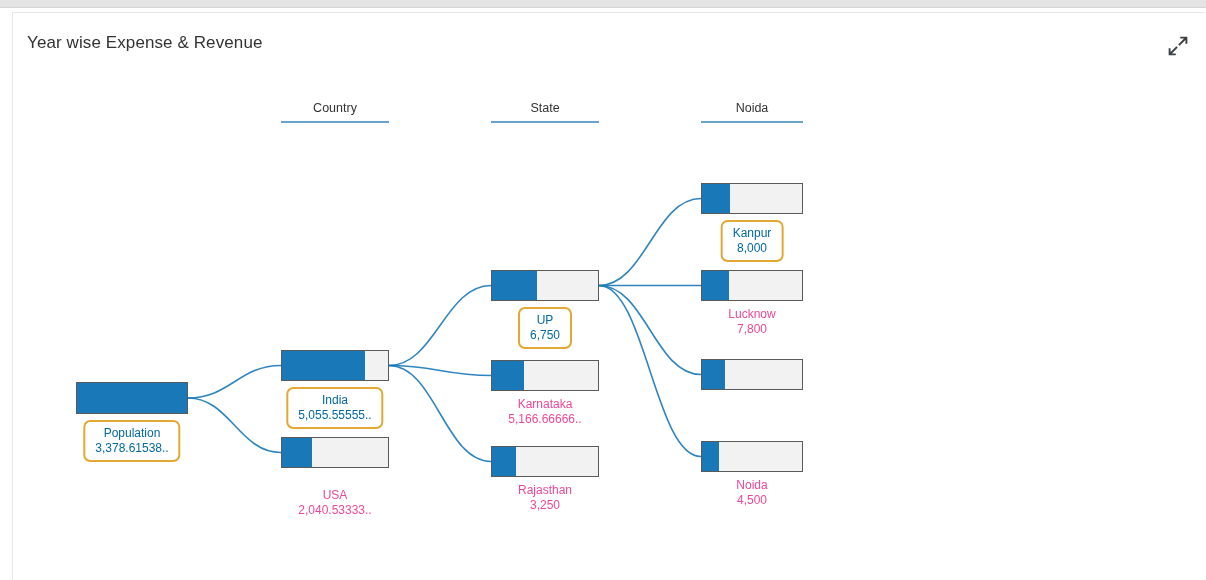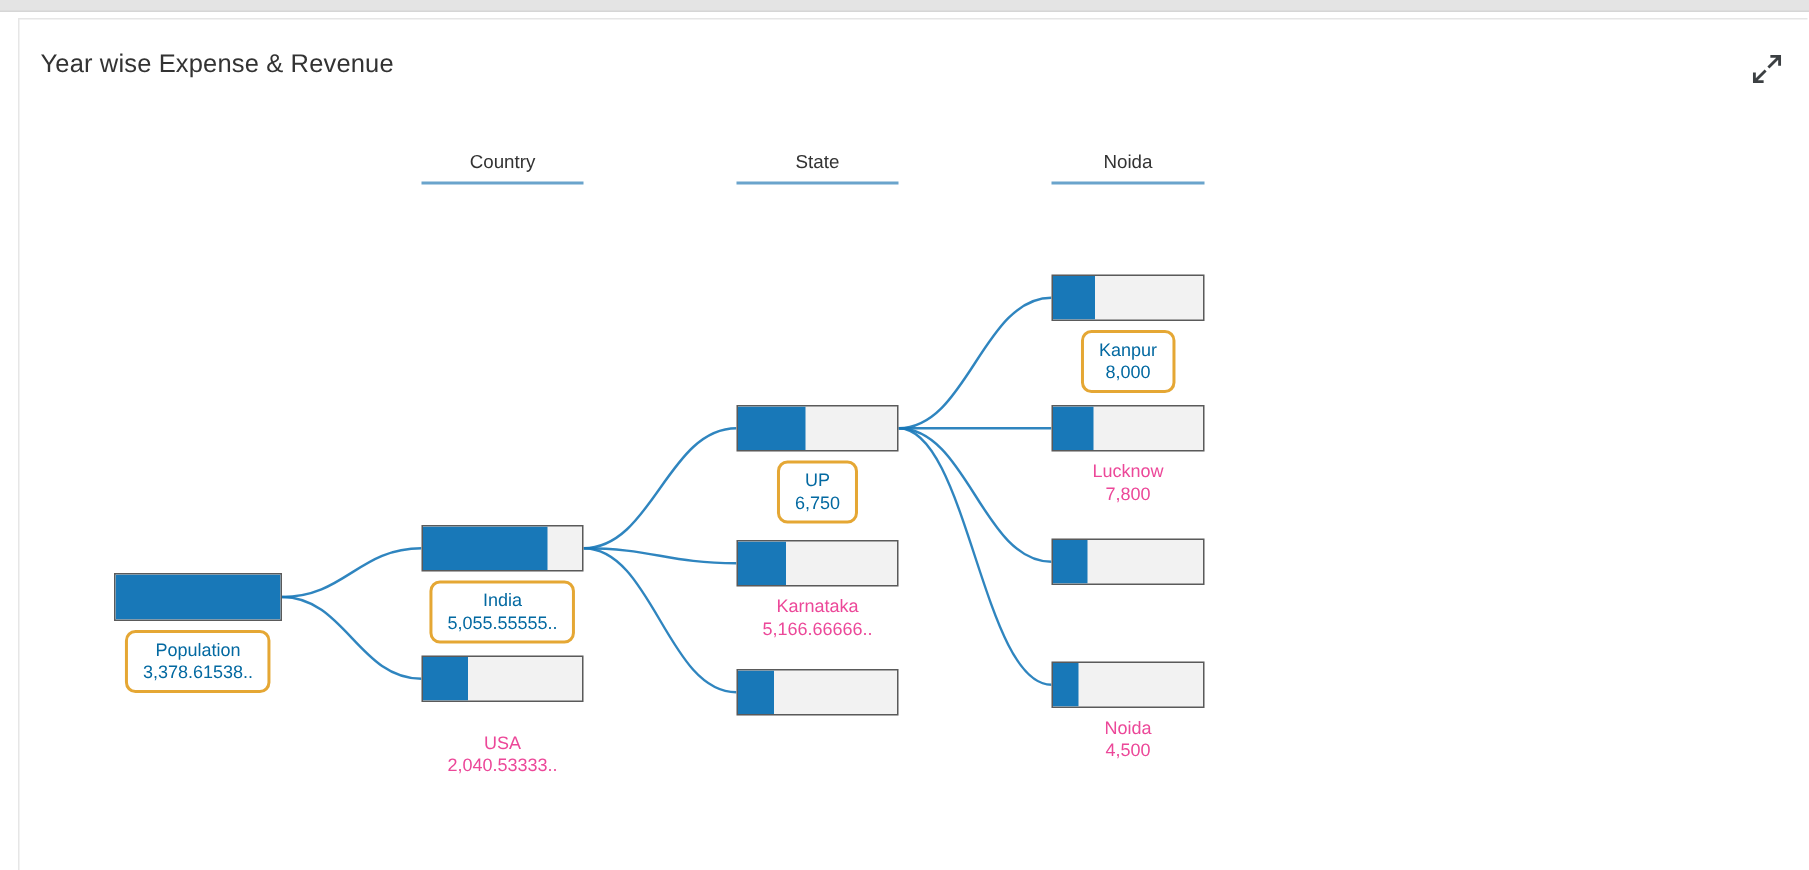--- a/index.html
+++ b/index.html
@@ -161,20 +161,24 @@
           </div>
           <div class="lab" style="top: 37px; left: 0px; width: 108px;">
             <span class="n1">Karnataka</span>
             <span class="n2">5,166.66666..</span>
           </div>
         </div>
         <div class="node" style="left: 478px; top: 433px; width: 108px; height: 77px;">
           <div class="bar" style="width: 108px; height: 31px; background: rgb(242, 242, 242); border-color: rgb(90, 90, 90);">
             <div class="fill" style="width: 23%; background: rgb(24, 120, 184);"></div>
           </div>
+          <div class="lab" style="top: 37px; left: 0px; width: 108px;">
+            <span class="n1">Rajasthan</span>
+            <span class="n2">3,250</span>
+          </div>
         </div>
         <div class="node" style="left: 688px; top: 170px; width: 102px; height: 77px;">
           <div class="bar" style="width: 102px; height: 31px; background: rgb(242, 242, 242); border-color: rgb(90, 90, 90);">
             <div class="fill" style="width: 28%; background: rgb(24, 120, 184);"></div>
           </div>
           <div class="lab boxed" style="top: 37px; border-color: rgb(229, 167, 52); left: 50%; transform: translateX(-50%);">
             <span class="n1">Kanpur</span>
             <span class="n2">8,000</span>
           </div>
         </div>

